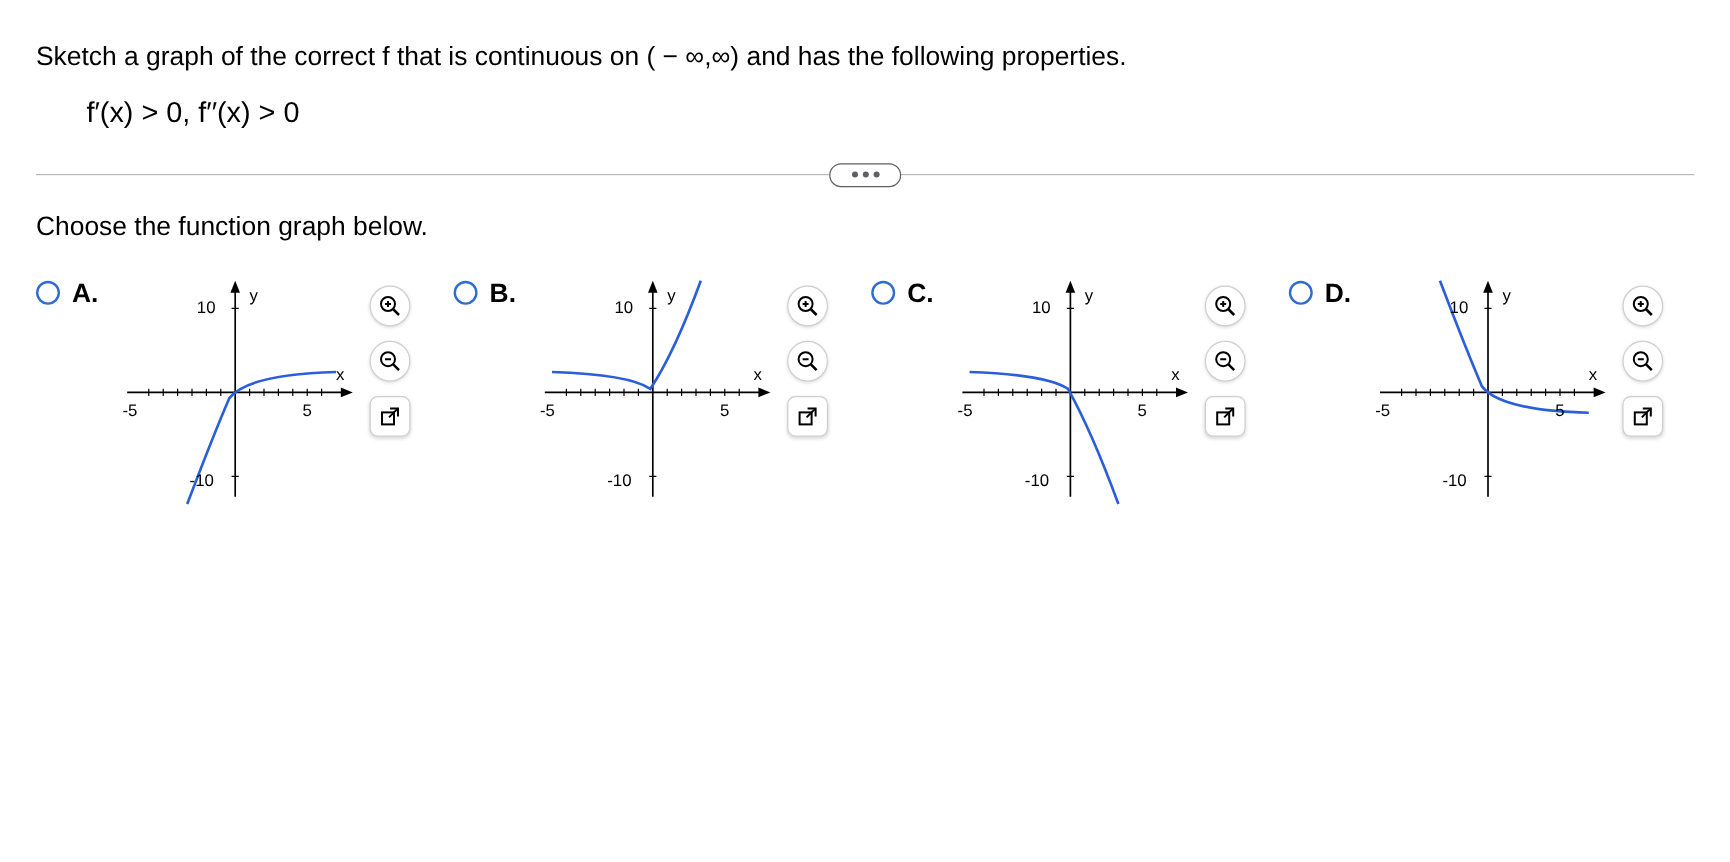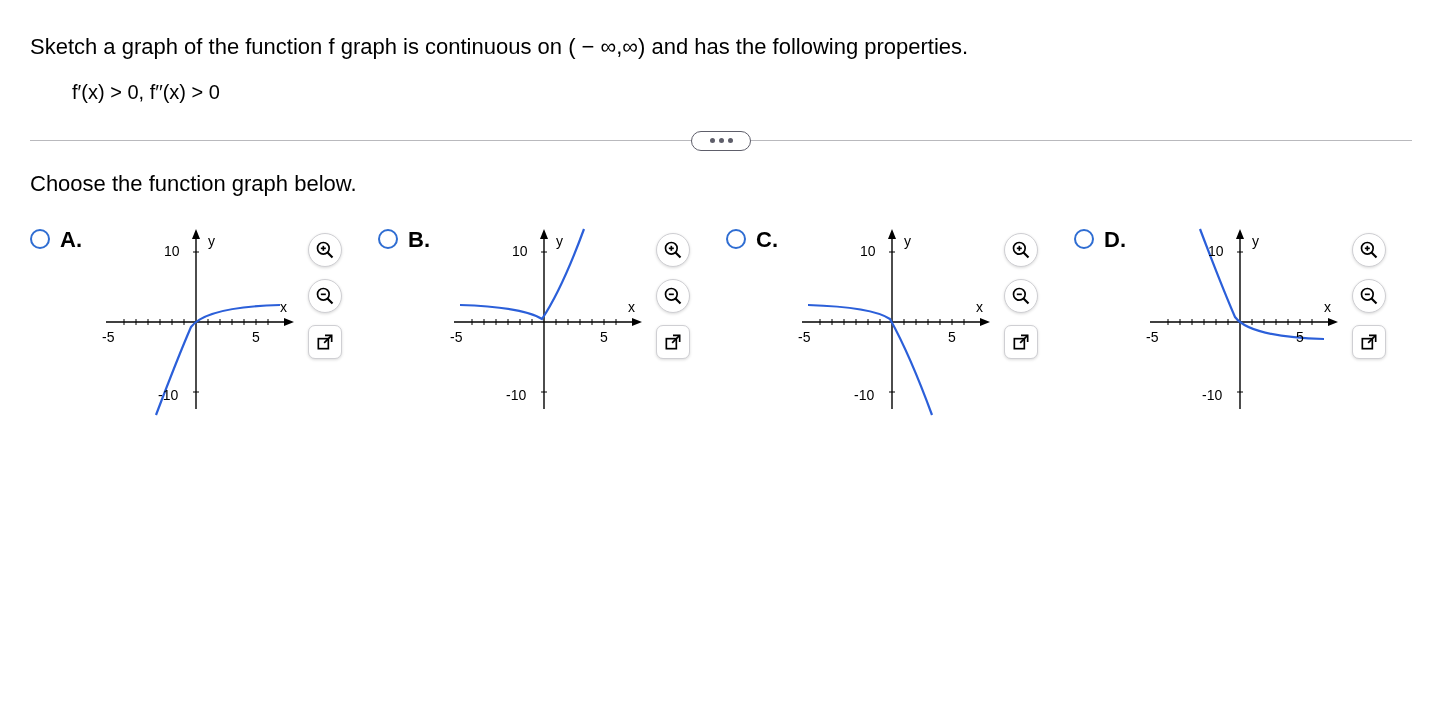--- a/index.html
+++ b/index.html
@@ -12,21 +12,21 @@
   }
   .content {
     padding: 30px 30px 0 30px;
   }
   .question-text {
     font-size: 22px;
     line-height: 1.5;
     margin-bottom: 18px;
   }
   .condition {
-    font-size: 20px;
+    font-size: 24px;
     padding-left: 42px;
     margin-bottom: 36px;
   }
   .hr-wrap {
     position: relative;
     margin: 0 30px 30px 30px;
   }
   .hr-line {
     border: none;
     border-top: 1px solid #b9b9bd;
@@ -88,21 +88,21 @@
   .ctrl-btn.square { border-radius: 7px; }
   .ctrl-btn svg { width: 20px; height: 20px; }
   .axis-lbl {
     position: absolute; font-size: 14px; color: #000;
   }
 </style>
 </head>
 <body>
 
 <div class="content">
-  <div class="question-text">Sketch a graph of the function f graph is continuous on ( − ∞,∞) and has the following properties.</div>
+  <div class="question-text">Sketch a graph of the correct f that is continuous on ( − ∞,∞) and has the following properties.</div>
   <div class="condition">f′(x) &gt; 0, f′′(x) &gt; 0</div>
 </div>
 
 <div class="hr-wrap">
   <hr class="hr-line">
   <div class="ellipsis-pill">
     <span></span>
       <span></span>
       <span></span>
   </div>

